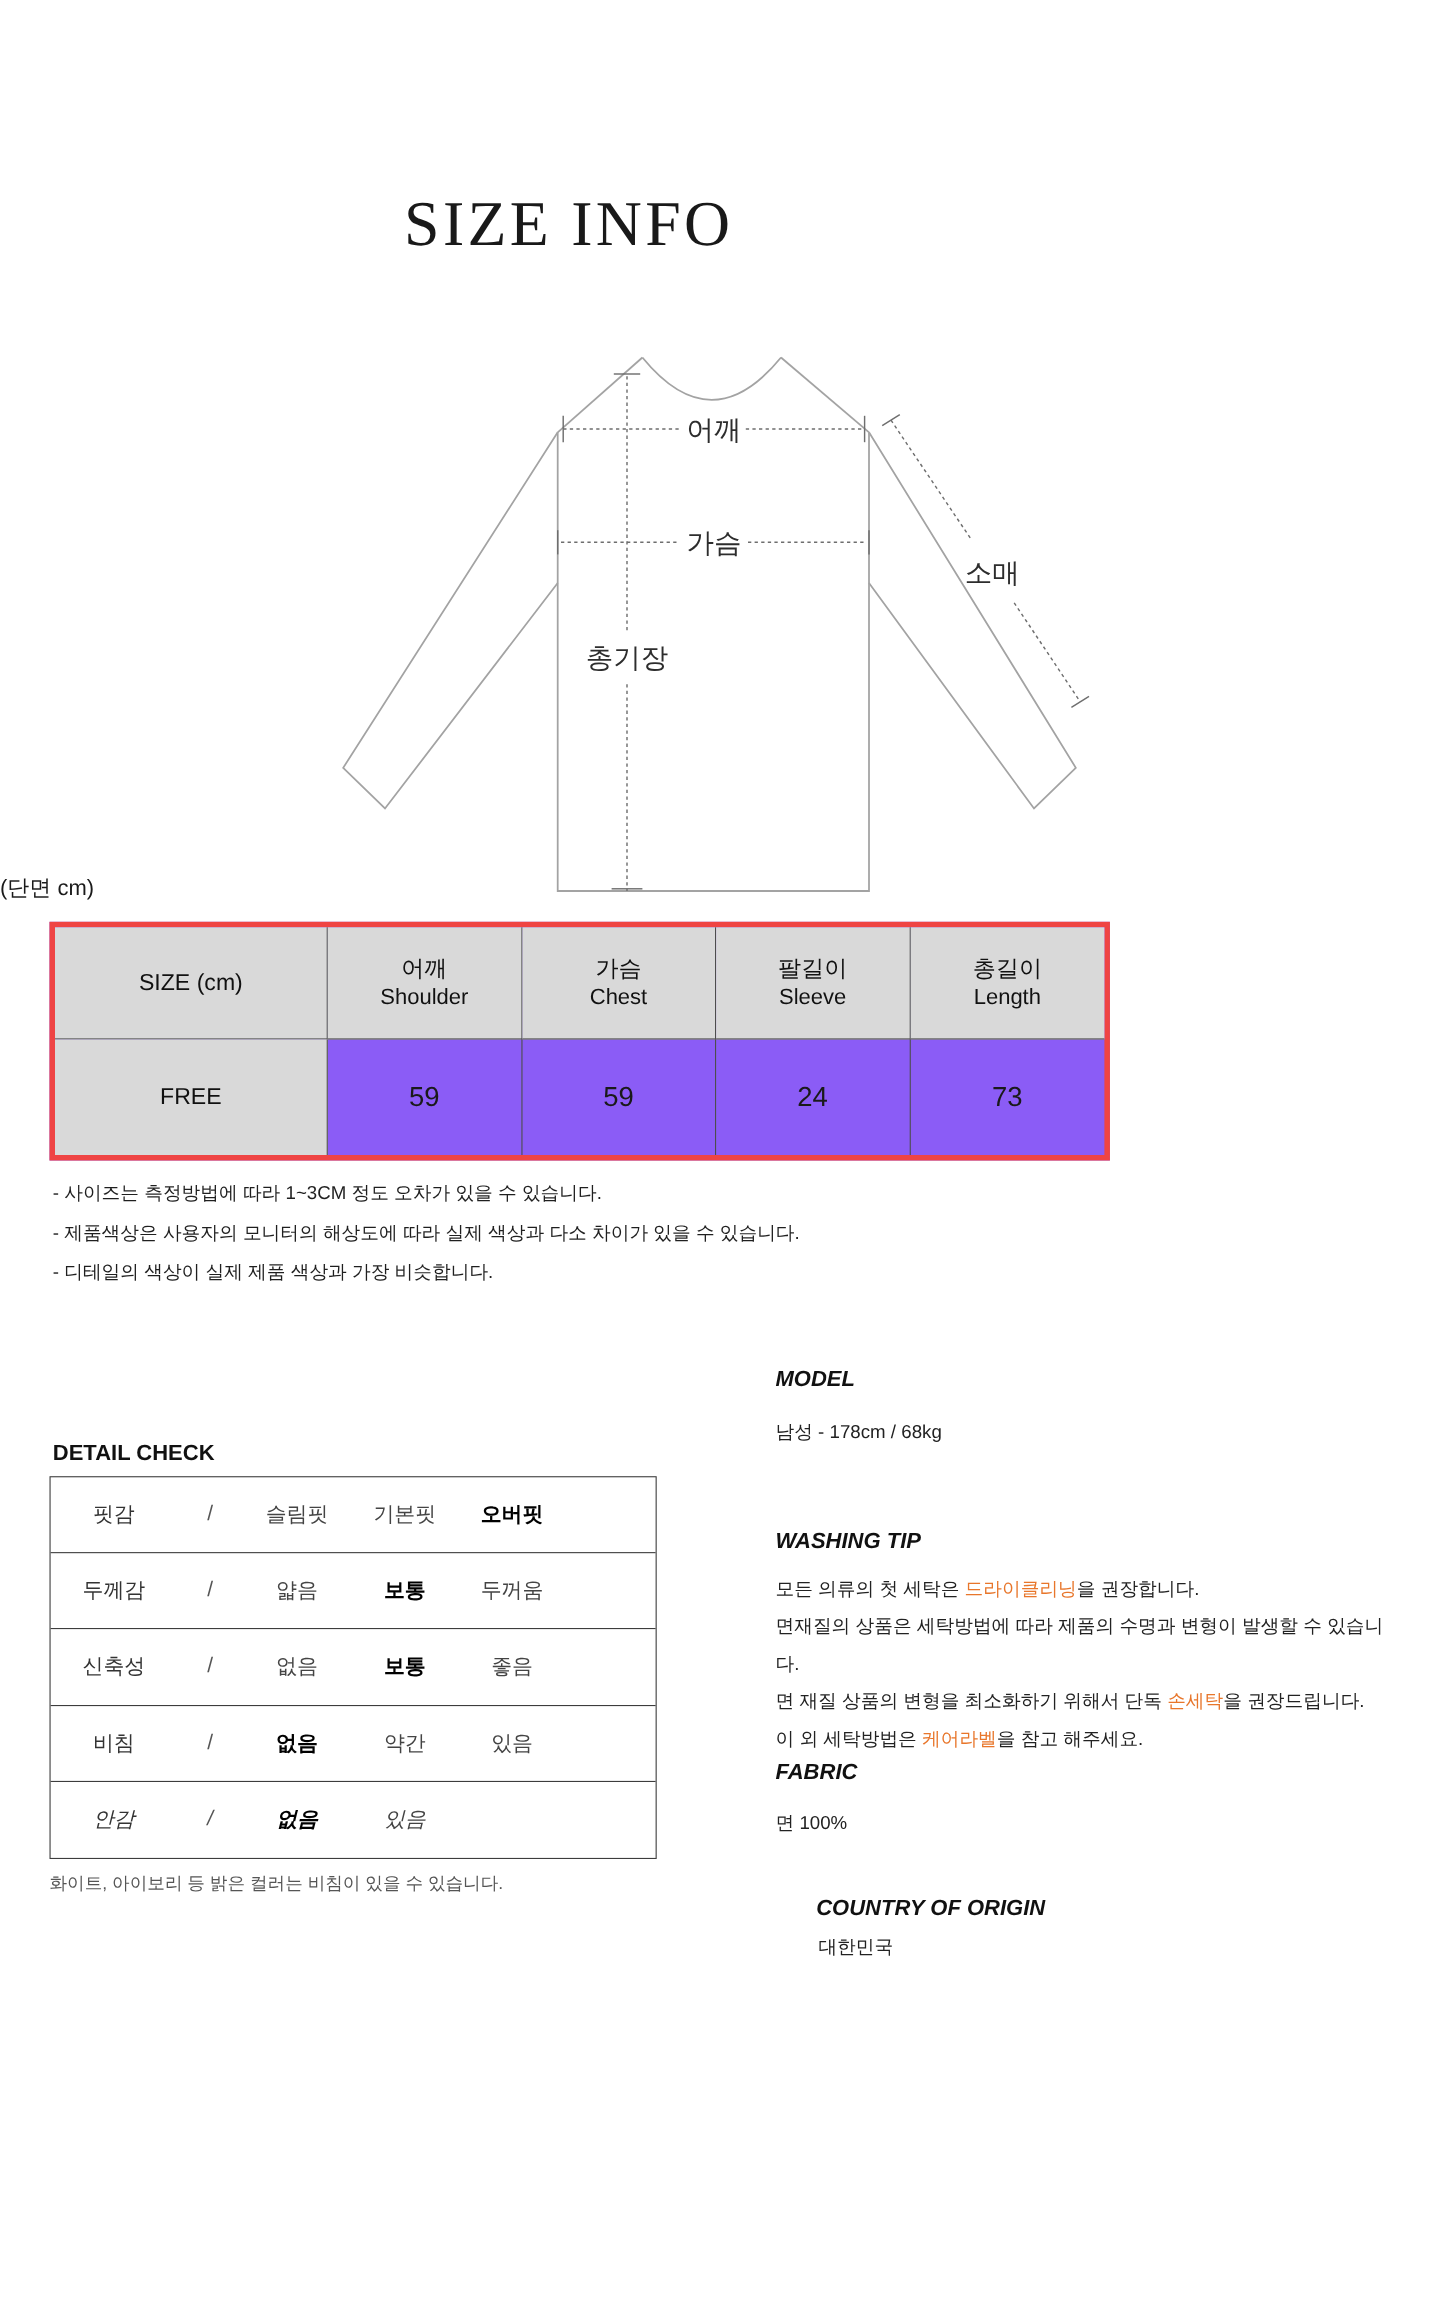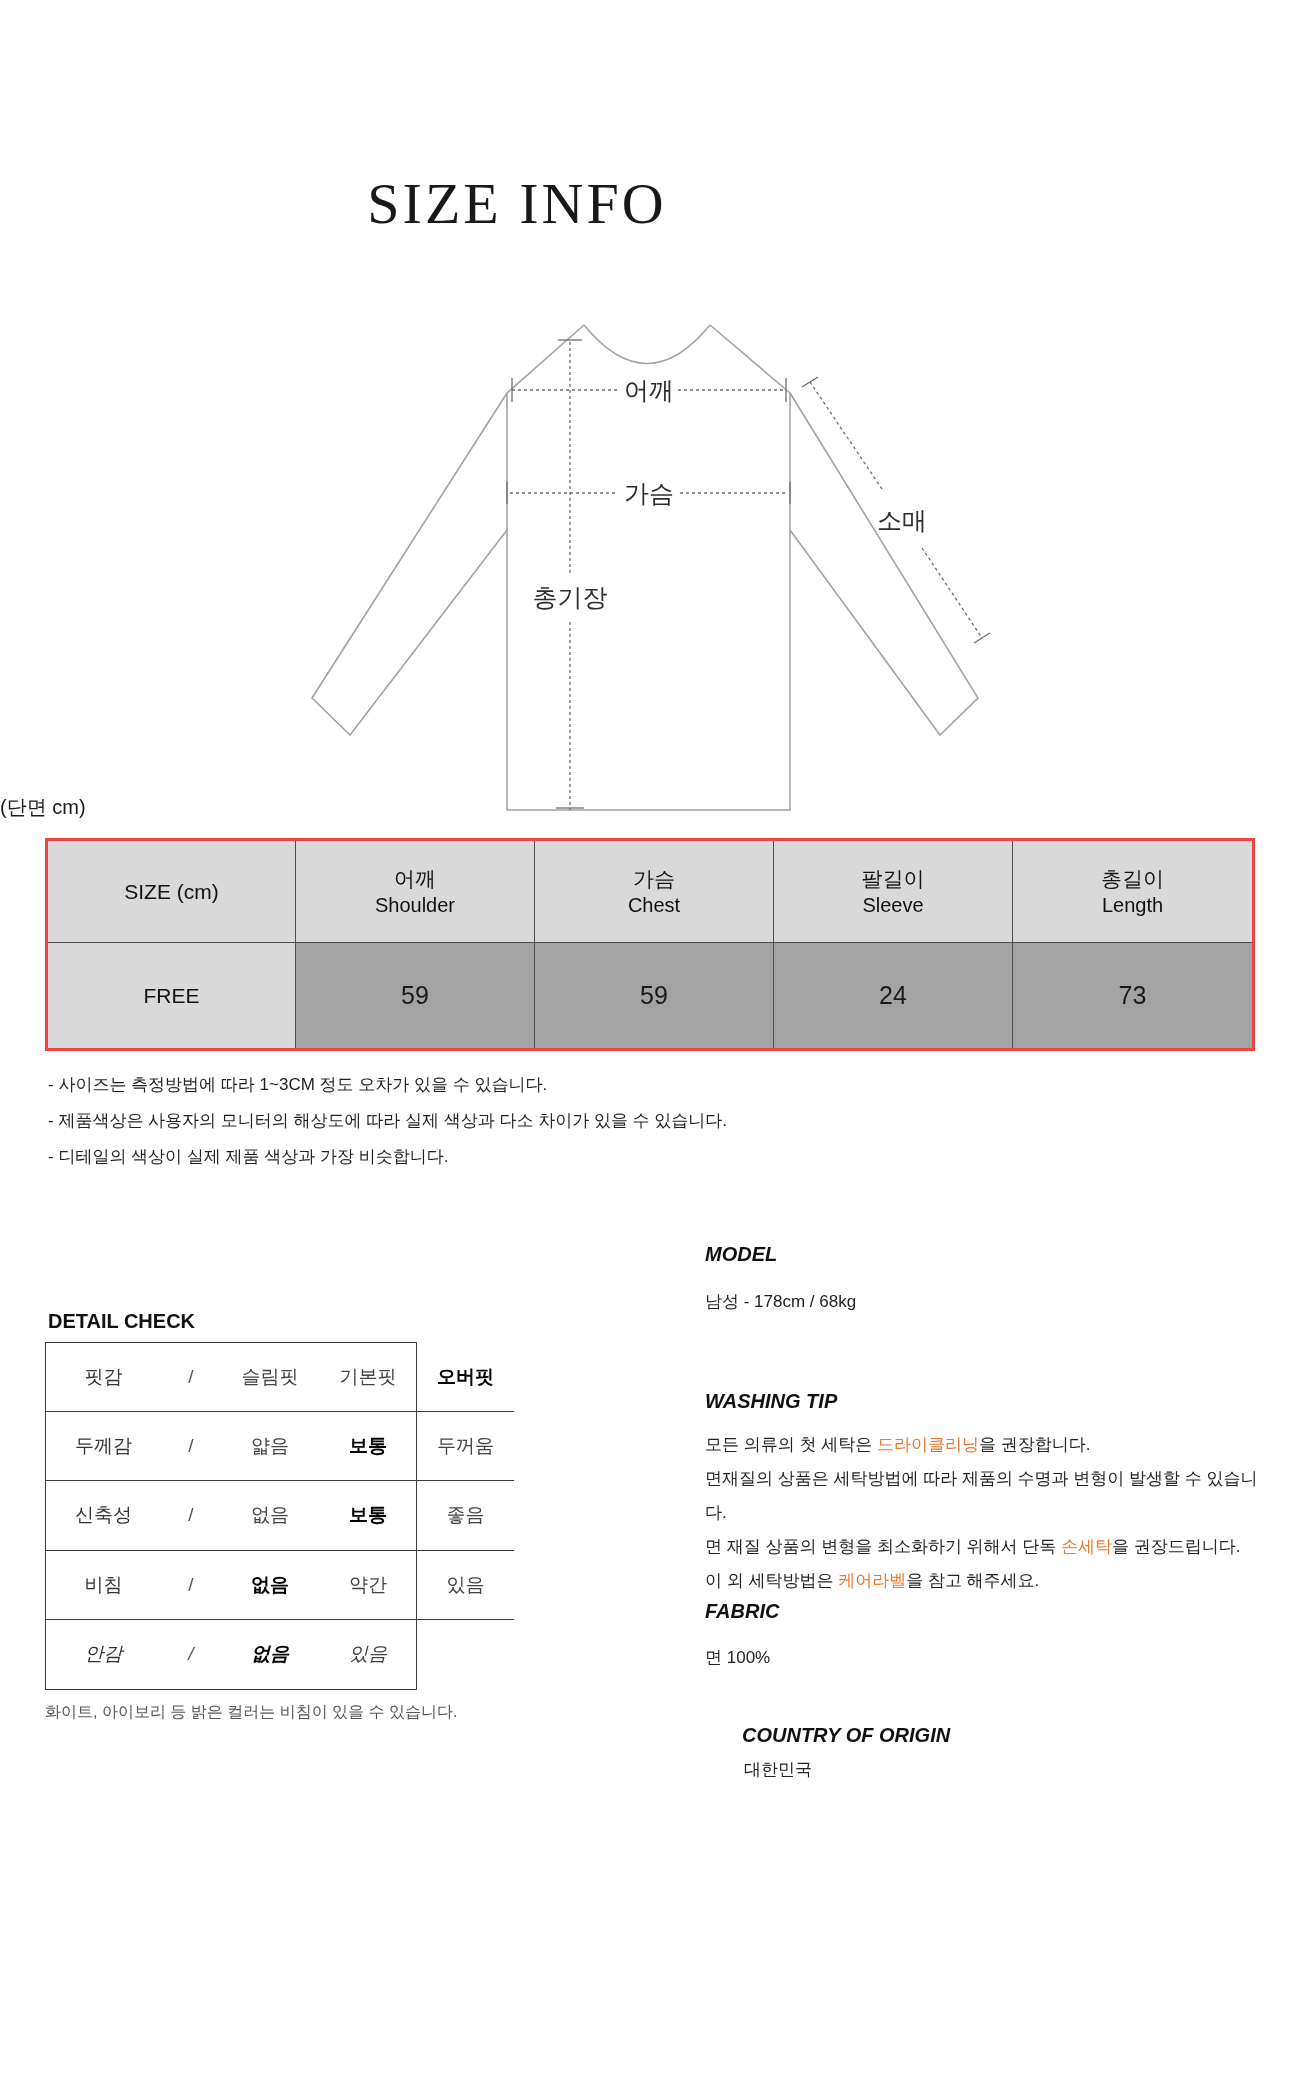--- a/index.html
+++ b/index.html
@@ -18,23 +18,23 @@
 
   
   .diagram{top:230px;left:200px;width:800px;height:600px;}
   .diagram text{font-family:"Liberation Sans","DejaVu Sans",sans-serif;font-size:25px;fill:#2d2d2d;}
 
   
   .unit-note{top:794px;left:0;width:1245px;font-size:20px;color:#1a1a1a;}
 
   
   .size-table{
-    top:838px;left:45px;width:1210px;
+    top:838px;left:45px;width:964px;
     display:grid;grid-template-columns:248px repeat(4,1fr);grid-template-rows:102px 105px;
-    border:3px solid #ef4444;box-sizing:border-box;background:#a3a3a3;
+    border:5px solid #ef4444;box-sizing:border-box;background:#8b5cf6;
   }
   .st-cell{
     border-right:1px solid #4d4d4d;border-bottom:1px solid #4d4d4d;
     display:flex;flex-direction:column;align-items:center;justify-content:center;
     box-sizing:border-box;
   }
   .st-cell:nth-child(5n){border-right:none;}
   .st-cell:nth-child(n+6){border-bottom:none;}
   .st-head{background:#d9d9d9;}
   .st-head .ko{font-size:21px;color:#111;line-height:27px;}
@@ -42,21 +42,21 @@
   .st-size{background:#d9d9d9;font-size:21px;color:#111;}
   .st-val{font-size:25px;color:#1a1a1a;font-stretch:condensed;}
 
   
   .size-notes{top:1074px;left:48px;width:1100px;}
   .size-notes p{margin:0 0 14px 0;font-size:17px;line-height:22px;color:#1f1f1f;}
 
   
   .detail-heading{top:1310px;left:48px;font-size:20px;font-weight:700;color:#111;}
   .detail-table{
-    top:1342px;left:45px;width:372px;height:348px;
+    top:1342px;left:45px;width:552px;height:348px;
     display:grid;grid-template-rows:repeat(5,1fr);
     border:1px solid #3d3d3d;box-sizing:border-box;
   }
   .dc-row{
     display:grid;grid-template-columns:115px 60px 98px 98px 97px;
     border-bottom:1px solid #3d3d3d;box-sizing:border-box;
   }
   .dc-row:last-child{border-bottom:none;font-style:italic;}
   .dc-cell{display:flex;align-items:center;justify-content:center;font-size:19px;color:#444;}
   .dc-label{color:#333;}

